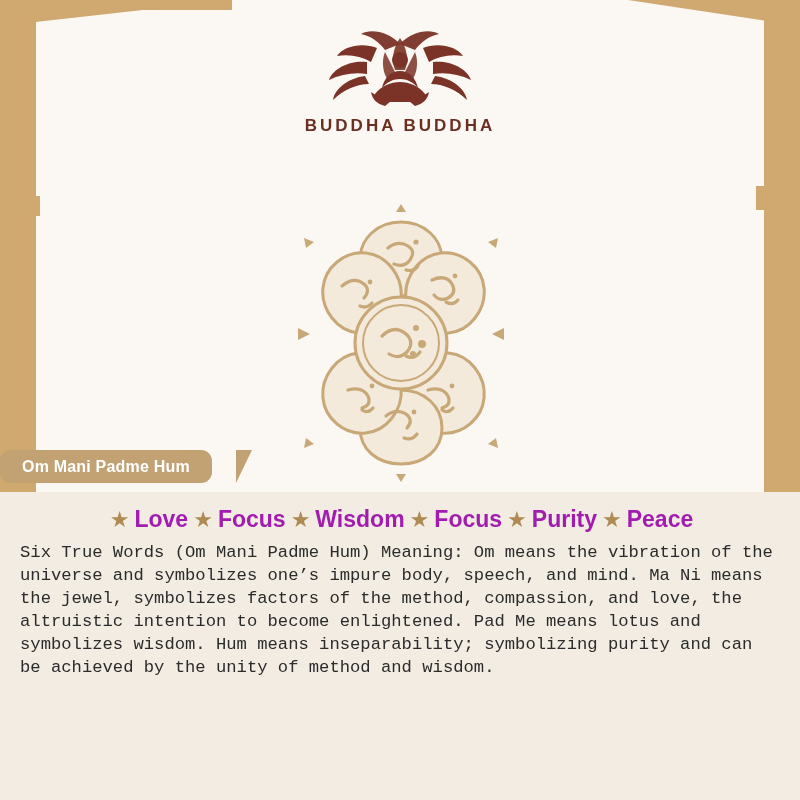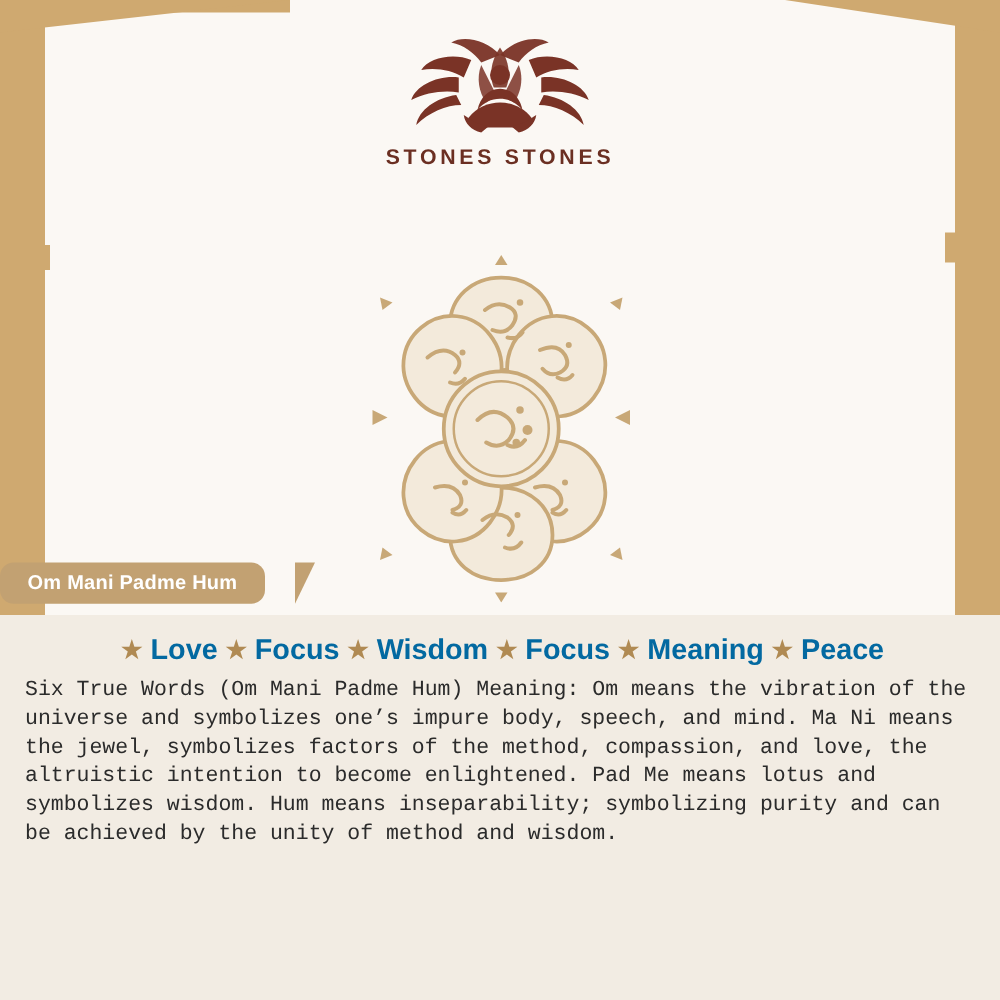--- a/index.html
+++ b/index.html
@@ -168,21 +168,21 @@
   .keywords {
     display: flex;
     align-items: center;
     justify-content: center;
     gap: 2px;
     padding: 8px 0 2px 0;
   }
   .kw {
     font-size: 23px;
     font-weight: bold;
-    color: #0369a1;
+    color: #a21caf;
     font-family: "Liberation Sans", sans-serif;
     white-space: nowrap;
   }
   .star {
     color: #b08a53;
     font-size: 22px;
     line-height: 1;
     padding: 0 3px;
   }
   .body-text {
@@ -233,21 +233,21 @@
       </g>
       <g fill="#7a3326">
 
         <circle cx="95" cy="42" r="8"></circle>
         <path d="M95 53 C86 53 79 60 77 70 C82 64 88 61 95 61 C102 61 108 64 113 70 C111 60 104 53 95 53 Z"></path>
         <path d="M70 76 C76 68 86 64 95 64 C104 64 114 68 120 76 C122 80 119 84 114 84 L76 84 C71 84 68 80 70 76 Z"></path>
         <path d="M66 74 C72 78 78 82 86 83 L80 88 C72 86 67 81 66 74 Z"></path>
         <path d="M124 74 C118 78 112 82 104 83 L110 88 C118 86 123 81 124 74 Z"></path>
       </g>
     </svg>
-    <div class="logo-text">STONES STONES</div>
+    <div class="logo-text">BUDDHA BUDDHA</div>
   </div>
 
 
   <div class="mandala-wrap">
     <svg width="290" height="278" viewBox="0 0 290 278">
       <g fill="none" stroke="#c8a877" stroke-width="3">
 
         <g fill="#f3eadb" stroke="#c8a877">
 
           <path d="M145 18 C168 18 186 34 186 56 C186 78 168 92 145 92 C122 92 104 78 104 56 C104 34 122 18 145 18 Z"></path>
@@ -323,21 +323,21 @@
     <div class="keywords">
       <span class="star">★</span>
       <span class="kw">Love</span>
       <span class="star">★</span>
       <span class="kw">Focus</span>
       <span class="star">★</span>
       <span class="kw">Wisdom</span>
       <span class="star">★</span>
       <span class="kw">Focus</span>
       <span class="star">★</span>
-      <span class="kw">Meaning</span>
+      <span class="kw">Purity</span>
       <span class="star">★</span>
       <span class="kw">Peace</span>
     </div>
     <div class="body-text">
       <p>Six True Words (Om Mani Padme Hum) Meaning: Om means the vibration of the universe and symbolizes one’s impure body, speech, and mind. Ma Ni means the jewel, symbolizes factors of the method, compassion, and love, the altruistic intention to become enlightened. Pad Me means lotus and symbolizes wisdom. Hum means inseparability; symbolizing purity and can be achieved by the unity of method and wisdom.</p>
     </div>
   </div>
 
 </div>
 

